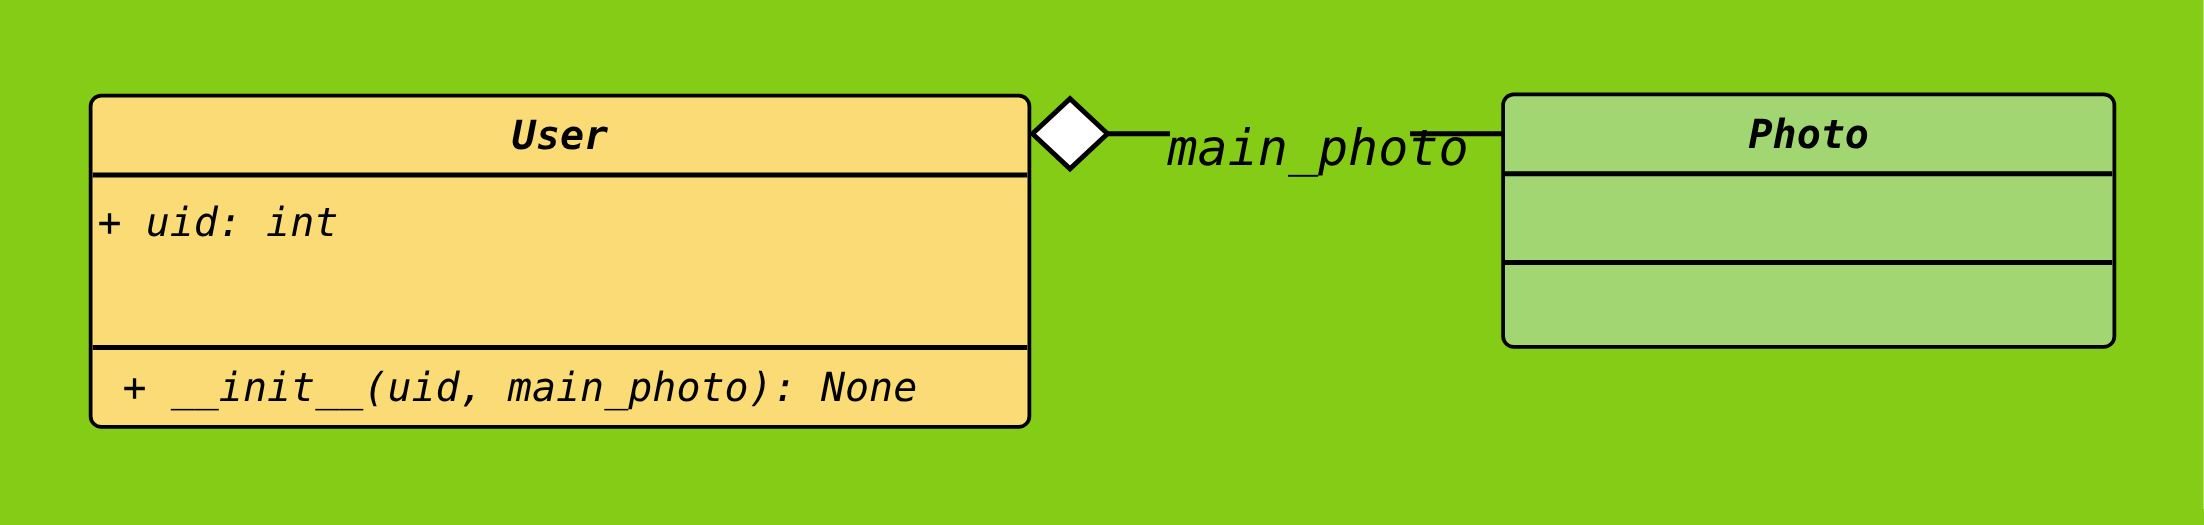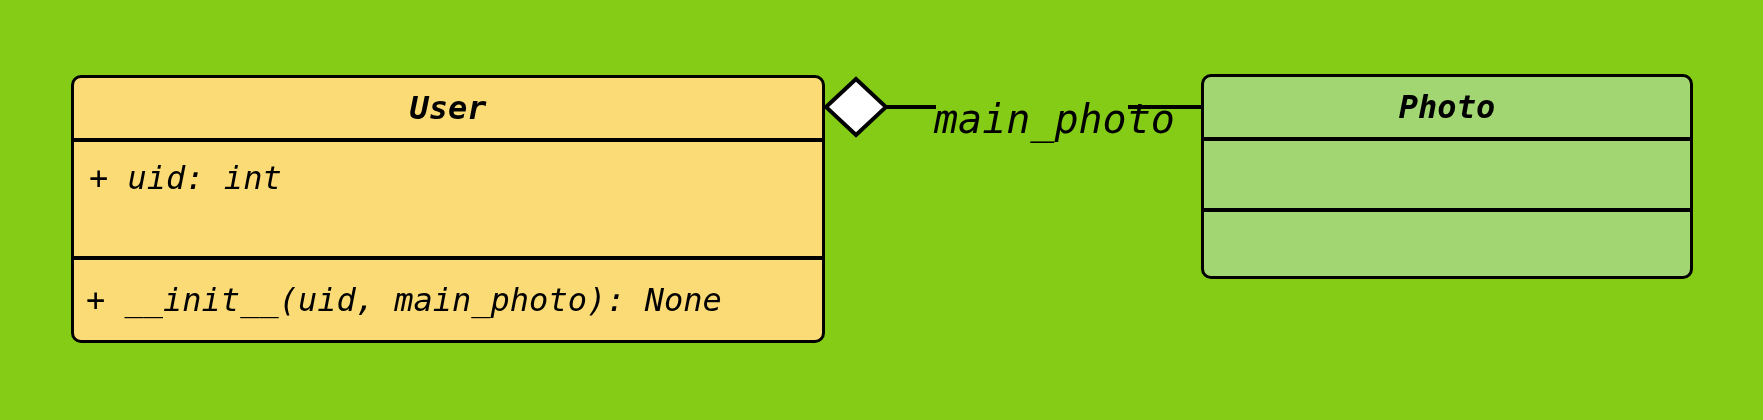--- a/index.html
+++ b/index.html
@@ -40,27 +40,27 @@
     box-sizing: border-box;
   }
   .mid {
     flex: 1 1 auto;
     border-bottom: 4px solid #000000;
   }
   .bottom {
     flex: 0 0 auto;
   }
   .user-attrs {
-    padding: 18px 0 0 15px;
+    padding: 18px 0 0 4px;
   }
   .user-methods {
-    height: 80px;
+    height: 60px;
     display: flex;
     align-items: center;
-    padding-left: 12px;
+    padding-left: 24px;
   }
   .photo-bottom {
     height: 64px;
   }
   .code-line {
     font-size: 32px;
     line-height: 36px;
     white-space: pre;
   }
   .code-line .bold {

